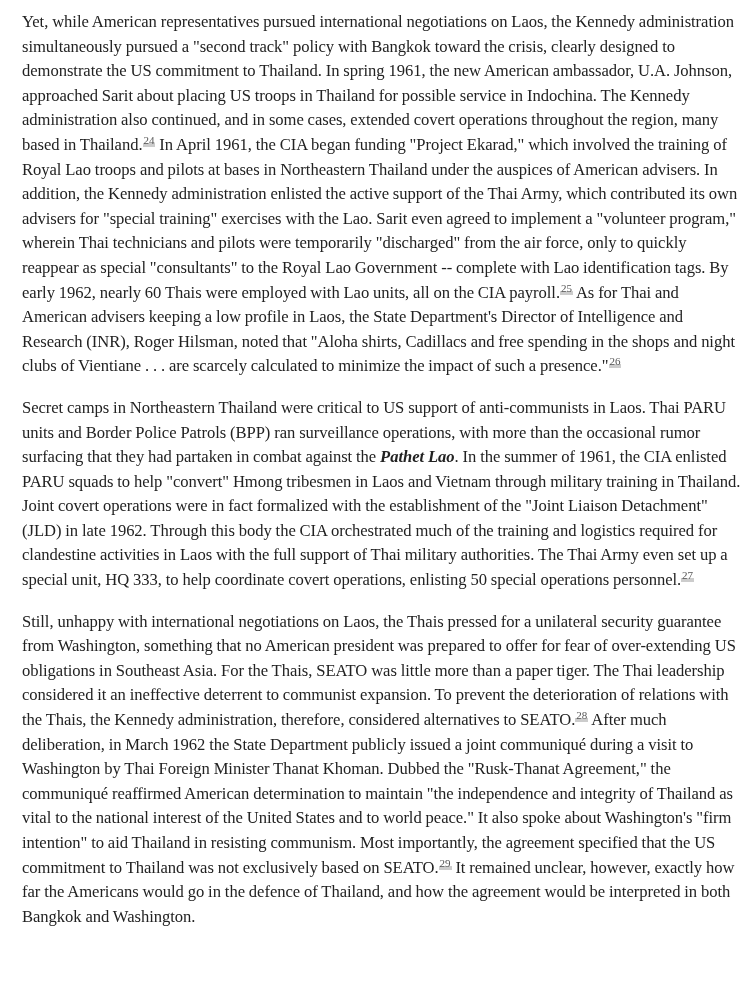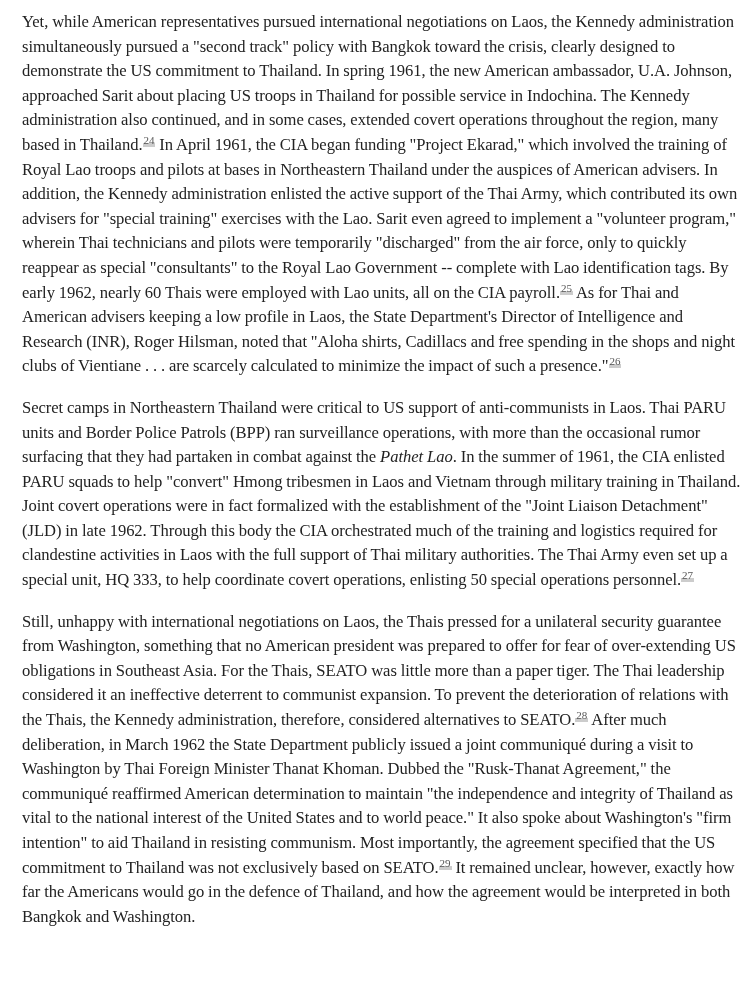--- a/index.html
+++ b/index.html
@@ -27,21 +27,21 @@
     line-height: 0;
     vertical-align: 6px;
   }
   sup.fn a {
     color: #555;
     text-decoration: none;
     background: linear-gradient(to top, #cccccc 0, #cccccc 4px, transparent 4px);
     padding: 0 1px 1px 1px;
     cursor: pointer;
   }
-  em { font-style: italic; }
+  em { font-style: italic; font-weight: bold; }
 </style>
 </head>
 <body>
 
 <div class="page">
 
   <p class="para">
     <span>Yet, while American representatives pursued international negotiations on Laos, the Kennedy administration simultaneously pursued a "second track" policy with Bangkok toward the crisis, clearly designed to demonstrate the US commitment to Thailand. In spring 1961, the new American ambassador, U.A. Johnson, approached Sarit about placing US troops in Thailand for possible service in Indochina. The Kennedy administration also continued, and in some cases, extended covert operations throughout the region, many based in Thailand.</span><sup class="fn"><a>24</a></sup><span> In April 1961, the CIA began funding "Project Ekarad," which involved the training of Royal Lao troops and pilots at bases in Northeastern Thailand under the auspices of American advisers. In addition, the Kennedy administration enlisted the active support of the Thai Army, which contributed its own advisers for "special training" exercises with the Lao. Sarit even agreed to implement a "volunteer program," wherein Thai technicians and pilots were temporarily "discharged" from the air force, only to quickly reappear as special "consultants" to the Royal Lao Government -- complete with Lao identification tags. By early 1962, nearly 60 Thais were employed with Lao units, all on the CIA payroll.</span><sup class="fn"><a>25</a></sup><span> As for Thai and American advisers keeping a low profile in Laos, the State Department's Director of Intelligence and Research (INR), Roger Hilsman, noted that "Aloha shirts, Cadillacs and free spending in the shops and night clubs of Vientiane . . . are scarcely calculated to minimize the impact of such a presence."</span><sup class="fn"><a>26</a></sup>
   </p>
 

